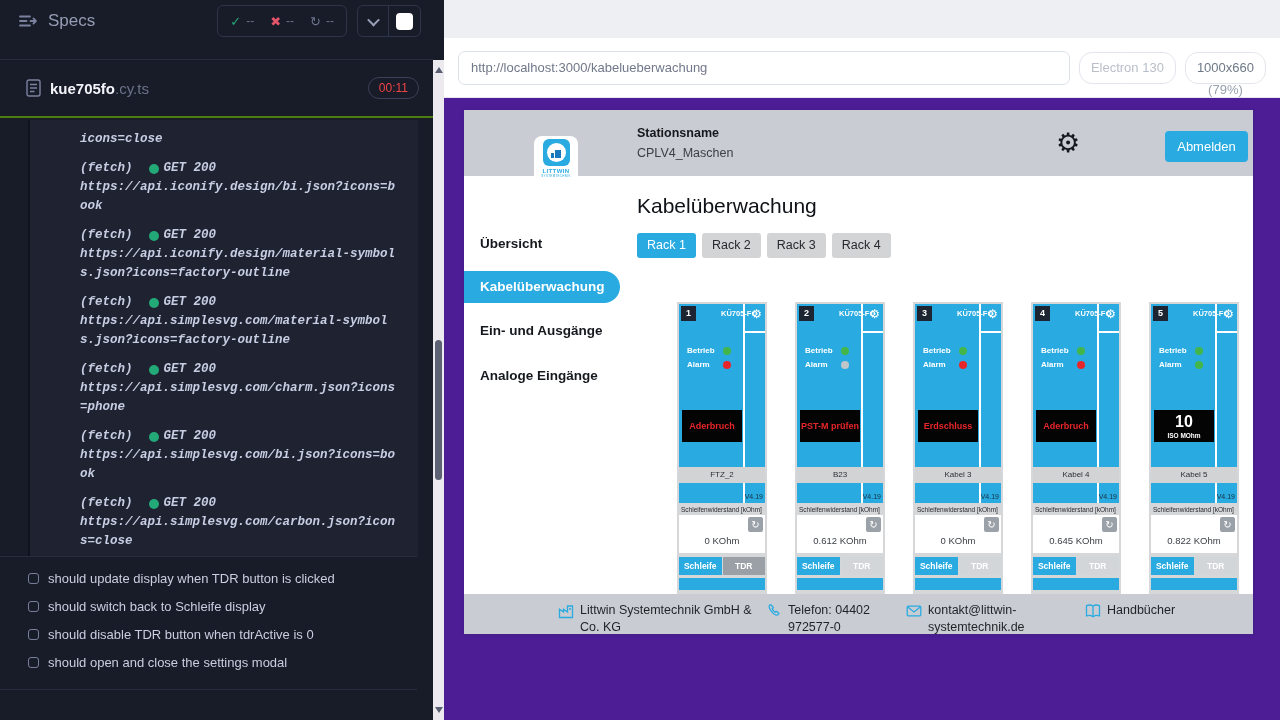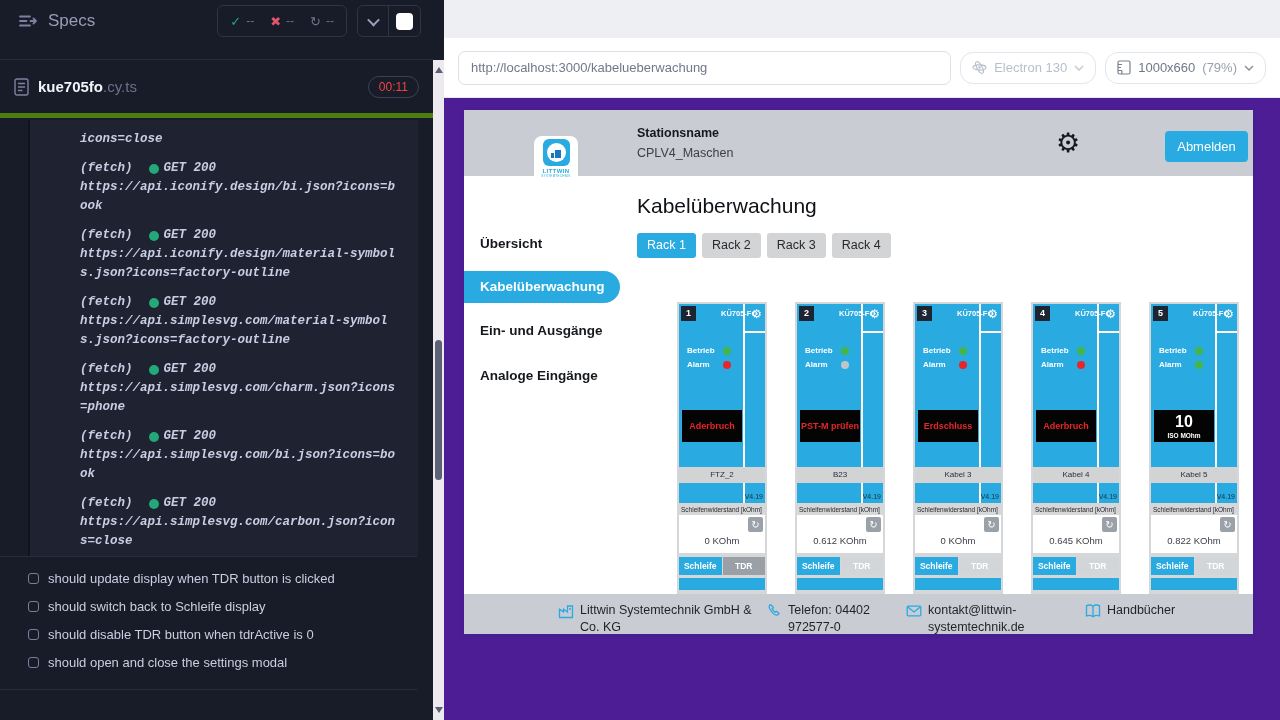--- a/index.html
+++ b/index.html
@@ -15,21 +15,21 @@
   .cy-stats { display:flex; align-items:center; border:1px solid #2e3449; border-radius:6px; height:32px; padding:0 4px; margin-right:10px; }
   .stat { display:flex; align-items:center; gap:5px; padding:0 8px; font-size:12px; color:#6b7289; }
   .stat .ic { font-size:13px; }
   .ic-pass { color:#23a877; } .ic-fail { color:#e2556b; } .ic-run { color:#6b7289; }
   .cy-ctrl { display:flex; align-items:center; border:1px solid #2e3449; border-radius:6px; height:32px; }
   .cy-ctrl .cell { width:31px; height:100%; display:flex; align-items:center; justify-content:center; }
   .cy-ctrl .cell:first-child { border-right:1px solid #2e3449; }
   .chev { width:9px; height:9px; border-right:2px solid #9aa0b8; border-bottom:2px solid #9aa0b8; transform:rotate(45deg) translate(-1px,-1px); }
   .stopsq { width:17px; height:17px; background:#ffffff; border-radius:4px; }
 
-  .spec-row { height:58px; border-bottom:5px solid #4d7c0f; display:flex; align-items:center; padding:0 14px 0 14px; }
+  .spec-row { height:58px; border-bottom:2px solid #4d7c0f; display:flex; align-items:center; padding:0 14px 0 26px; }
   .spec-doc { margin-right:9px; display:flex; }
   .spec-name { font-size:15px; font-weight:bold; color:#f3f4f9; }
   .spec-ext { font-size:15px; color:#6b7289; }
   .spec-timer { margin-left:auto; border:1px solid #3a4158; border-radius:13px; color:#ef4444; font-size:12px; padding:3px 10px; }
 
   .log-panel { position:absolute; left:28px; top:120px; width:390px; height:436px;
     background:#1e2231; border-left:2px solid #10121e; padding:10px 8px 6px 50px; overflow:hidden; }
   .log-row { margin-bottom:10px; font-family:Liberation Mono, monospace; font-style:italic; font-weight:bold;
     font-size:12.5px; line-height:19px; color:#c7cde2; }
   .log-head { display:flex; align-items:center; }
@@ -50,21 +50,21 @@
   .tri-up { width:0; height:0; border-left:4px solid transparent; border-right:4px solid transparent; border-bottom:6px solid #5a5f72; }
   .tri-dn { width:0; height:0; border-left:4px solid transparent; border-right:4px solid transparent; border-top:6px solid #5a5f72; }
   .cy-thumb { position:absolute; left:2px; top:280px; width:7px; height:140px; background:#5c6173; border-radius:4px; }
   .cy-sb-topcap { position:absolute; left:433px; top:0; width:11px; height:60px; background:#181b28; }
 
   
   .right { position:absolute; left:444px; top:0; width:836px; height:720px; background:#4c1d95;margin-top:38px; }
   .topbar { height:60px; background:#fff; border-bottom:1px solid #e4e7ee; display:flex; align-items:center; padding:0 14px; gap:9px; }
   .urlbox { flex:1; height:34px; border:1px solid #dbe0e9; border-radius:7px; display:flex; align-items:center;
     padding:0 12px; font-size:13px; color:#70788a; background:#fff; }
-  .btn-sel { height:32px; border:1px solid #e2e6ec; border-radius:13px; display:flex; align-items:center; gap:7px; padding:0 11px; background:#fff; }
+  .btn-sel { height:32px; border:1px solid #e2e6ec; border-radius:13px; display:flex; align-items:center; gap:7px; padding:0 11px; background:#fff;flex-direction:column; }
   .electron-txt { font-size:13px; color:#b8bfca; }
   .size-txt { font-size:13px; color:#6e7987; }
   .pct-txt { font-size:13px; color:#98a1ad; }
   .chev2 { display:flex; }
 
   
   .av { position:absolute; left:20px; top:72px; width:789px; height:524px; background:#ffffff;
     box-shadow:0 1px 4px rgba(40,50,70,.18); }
   .av-header { position:absolute; left:0; top:0; right:0; height:66px; background:#c9ccd2; }
   .logo { position:absolute; left:70px; top:26px; width:44px; height:48px; background:#fff; border-radius:8px; padding-top:3px; z-index:3; }

